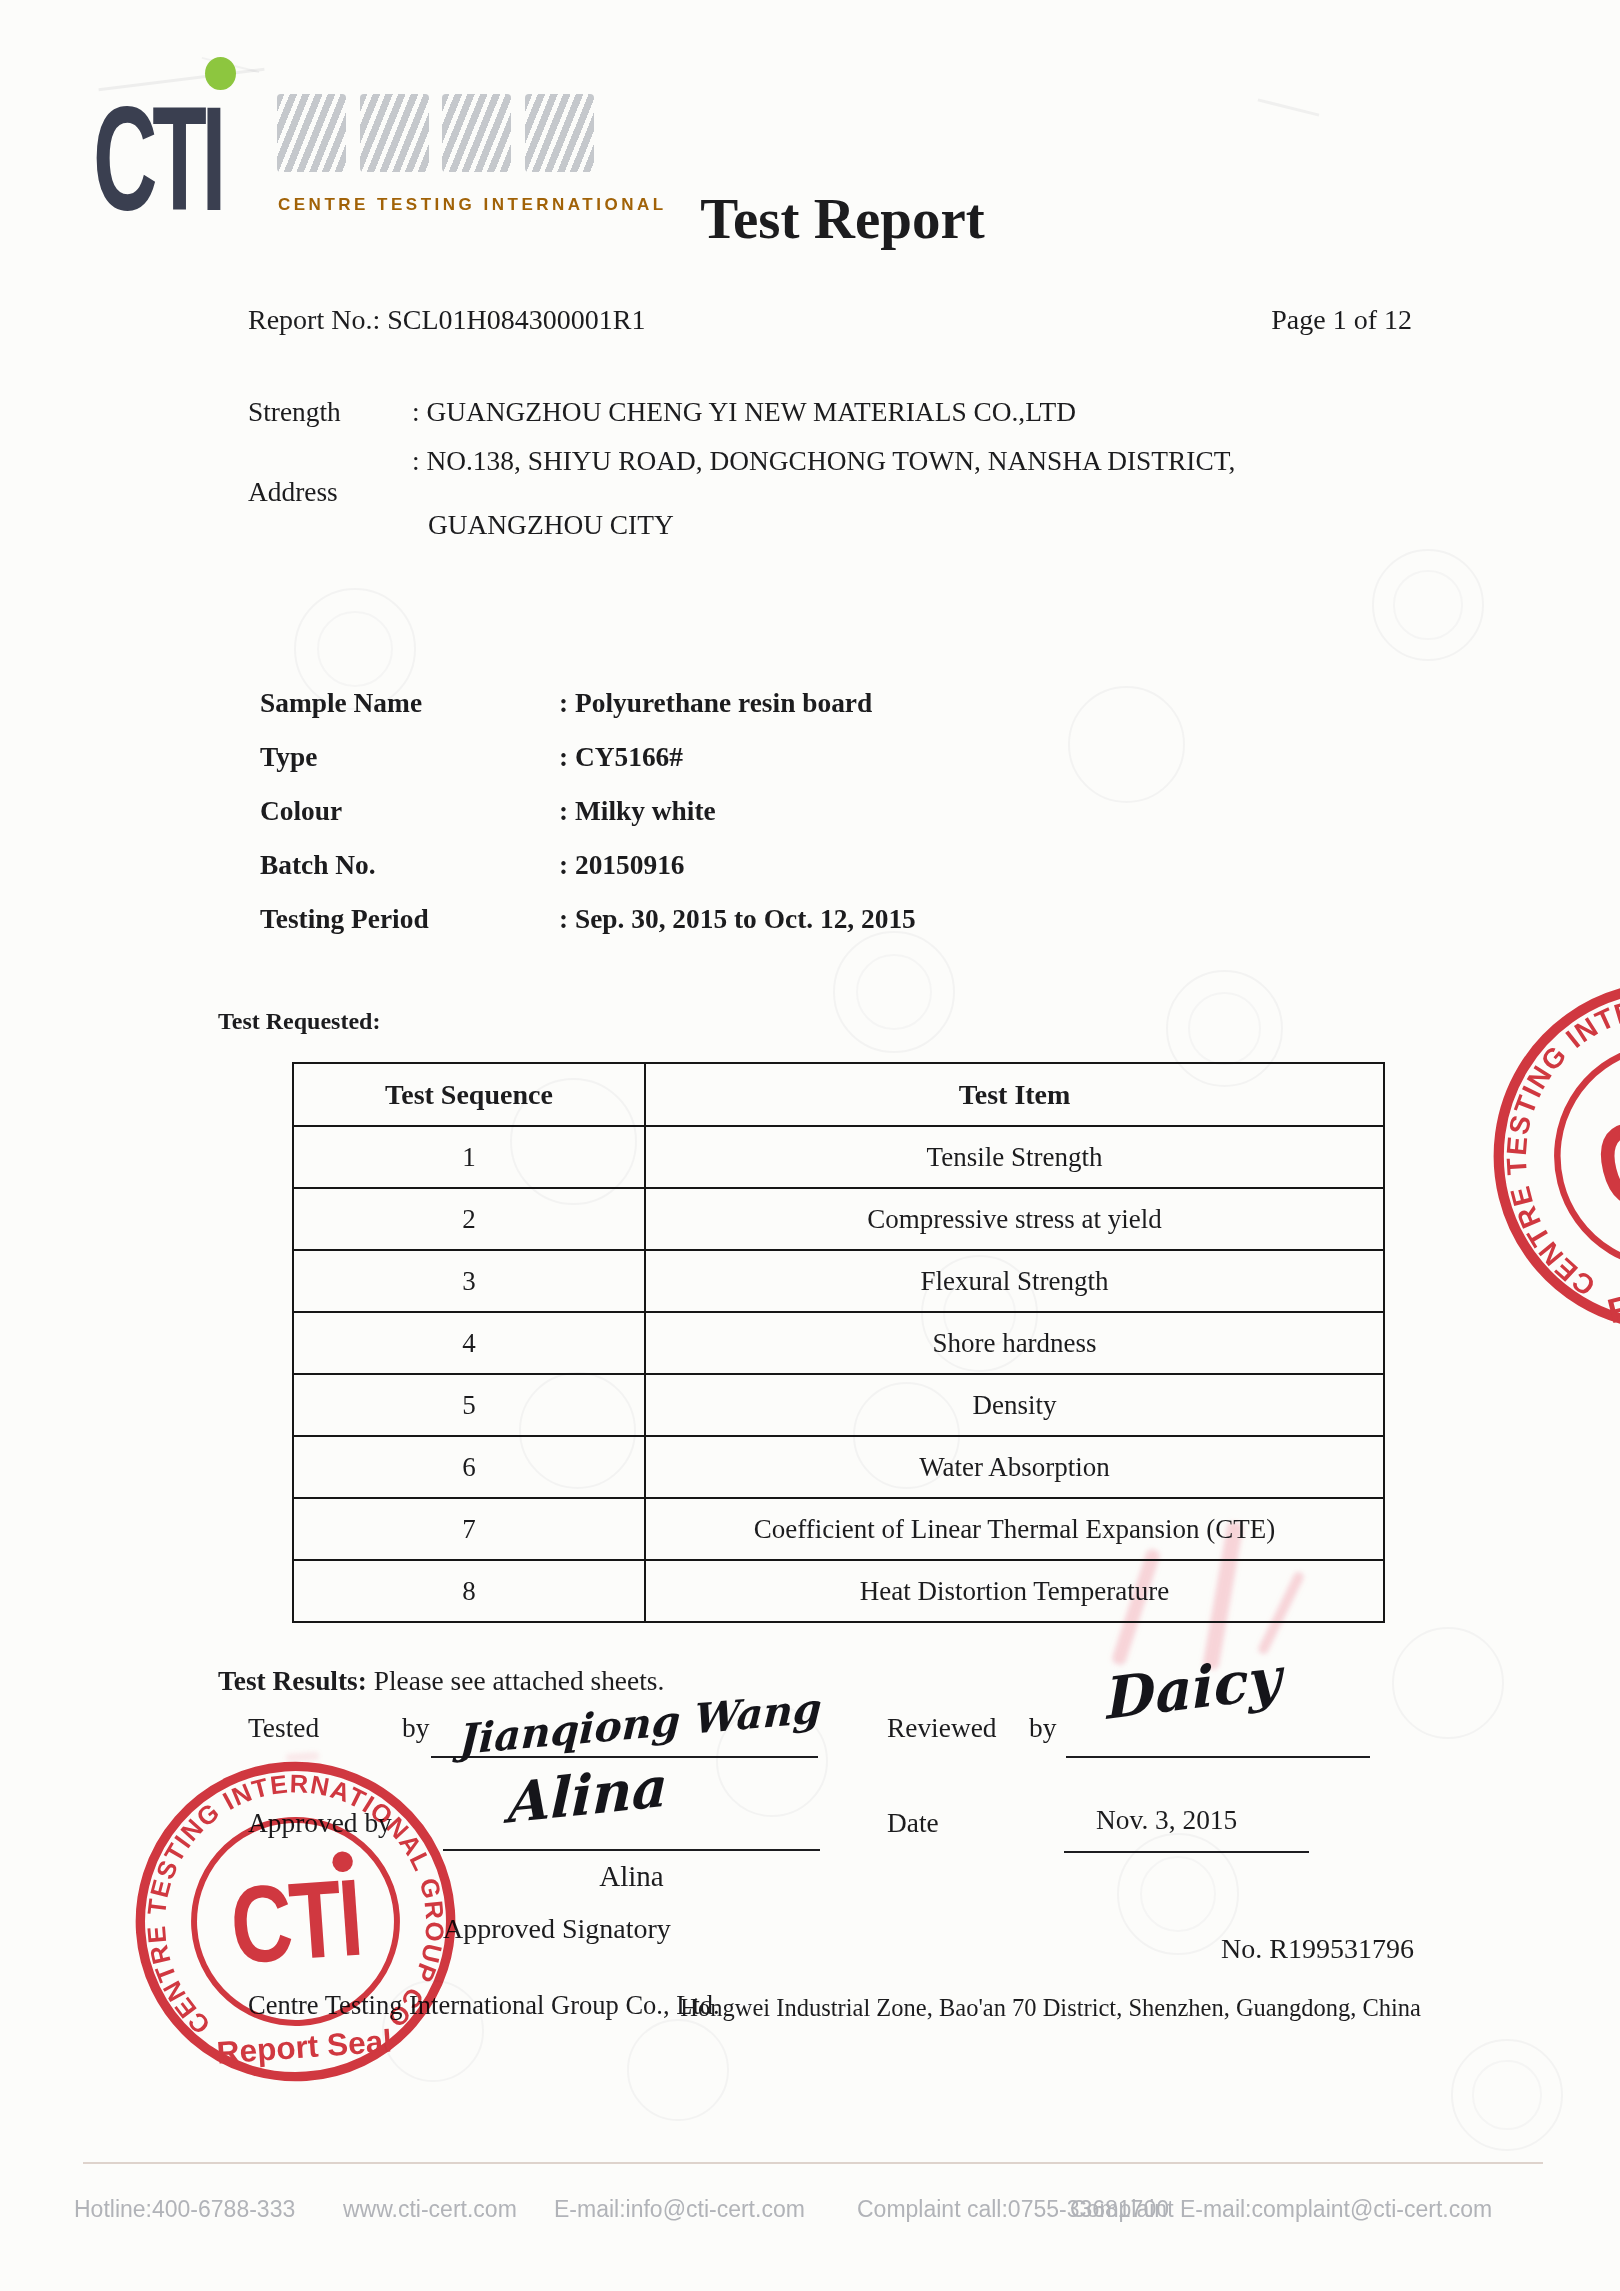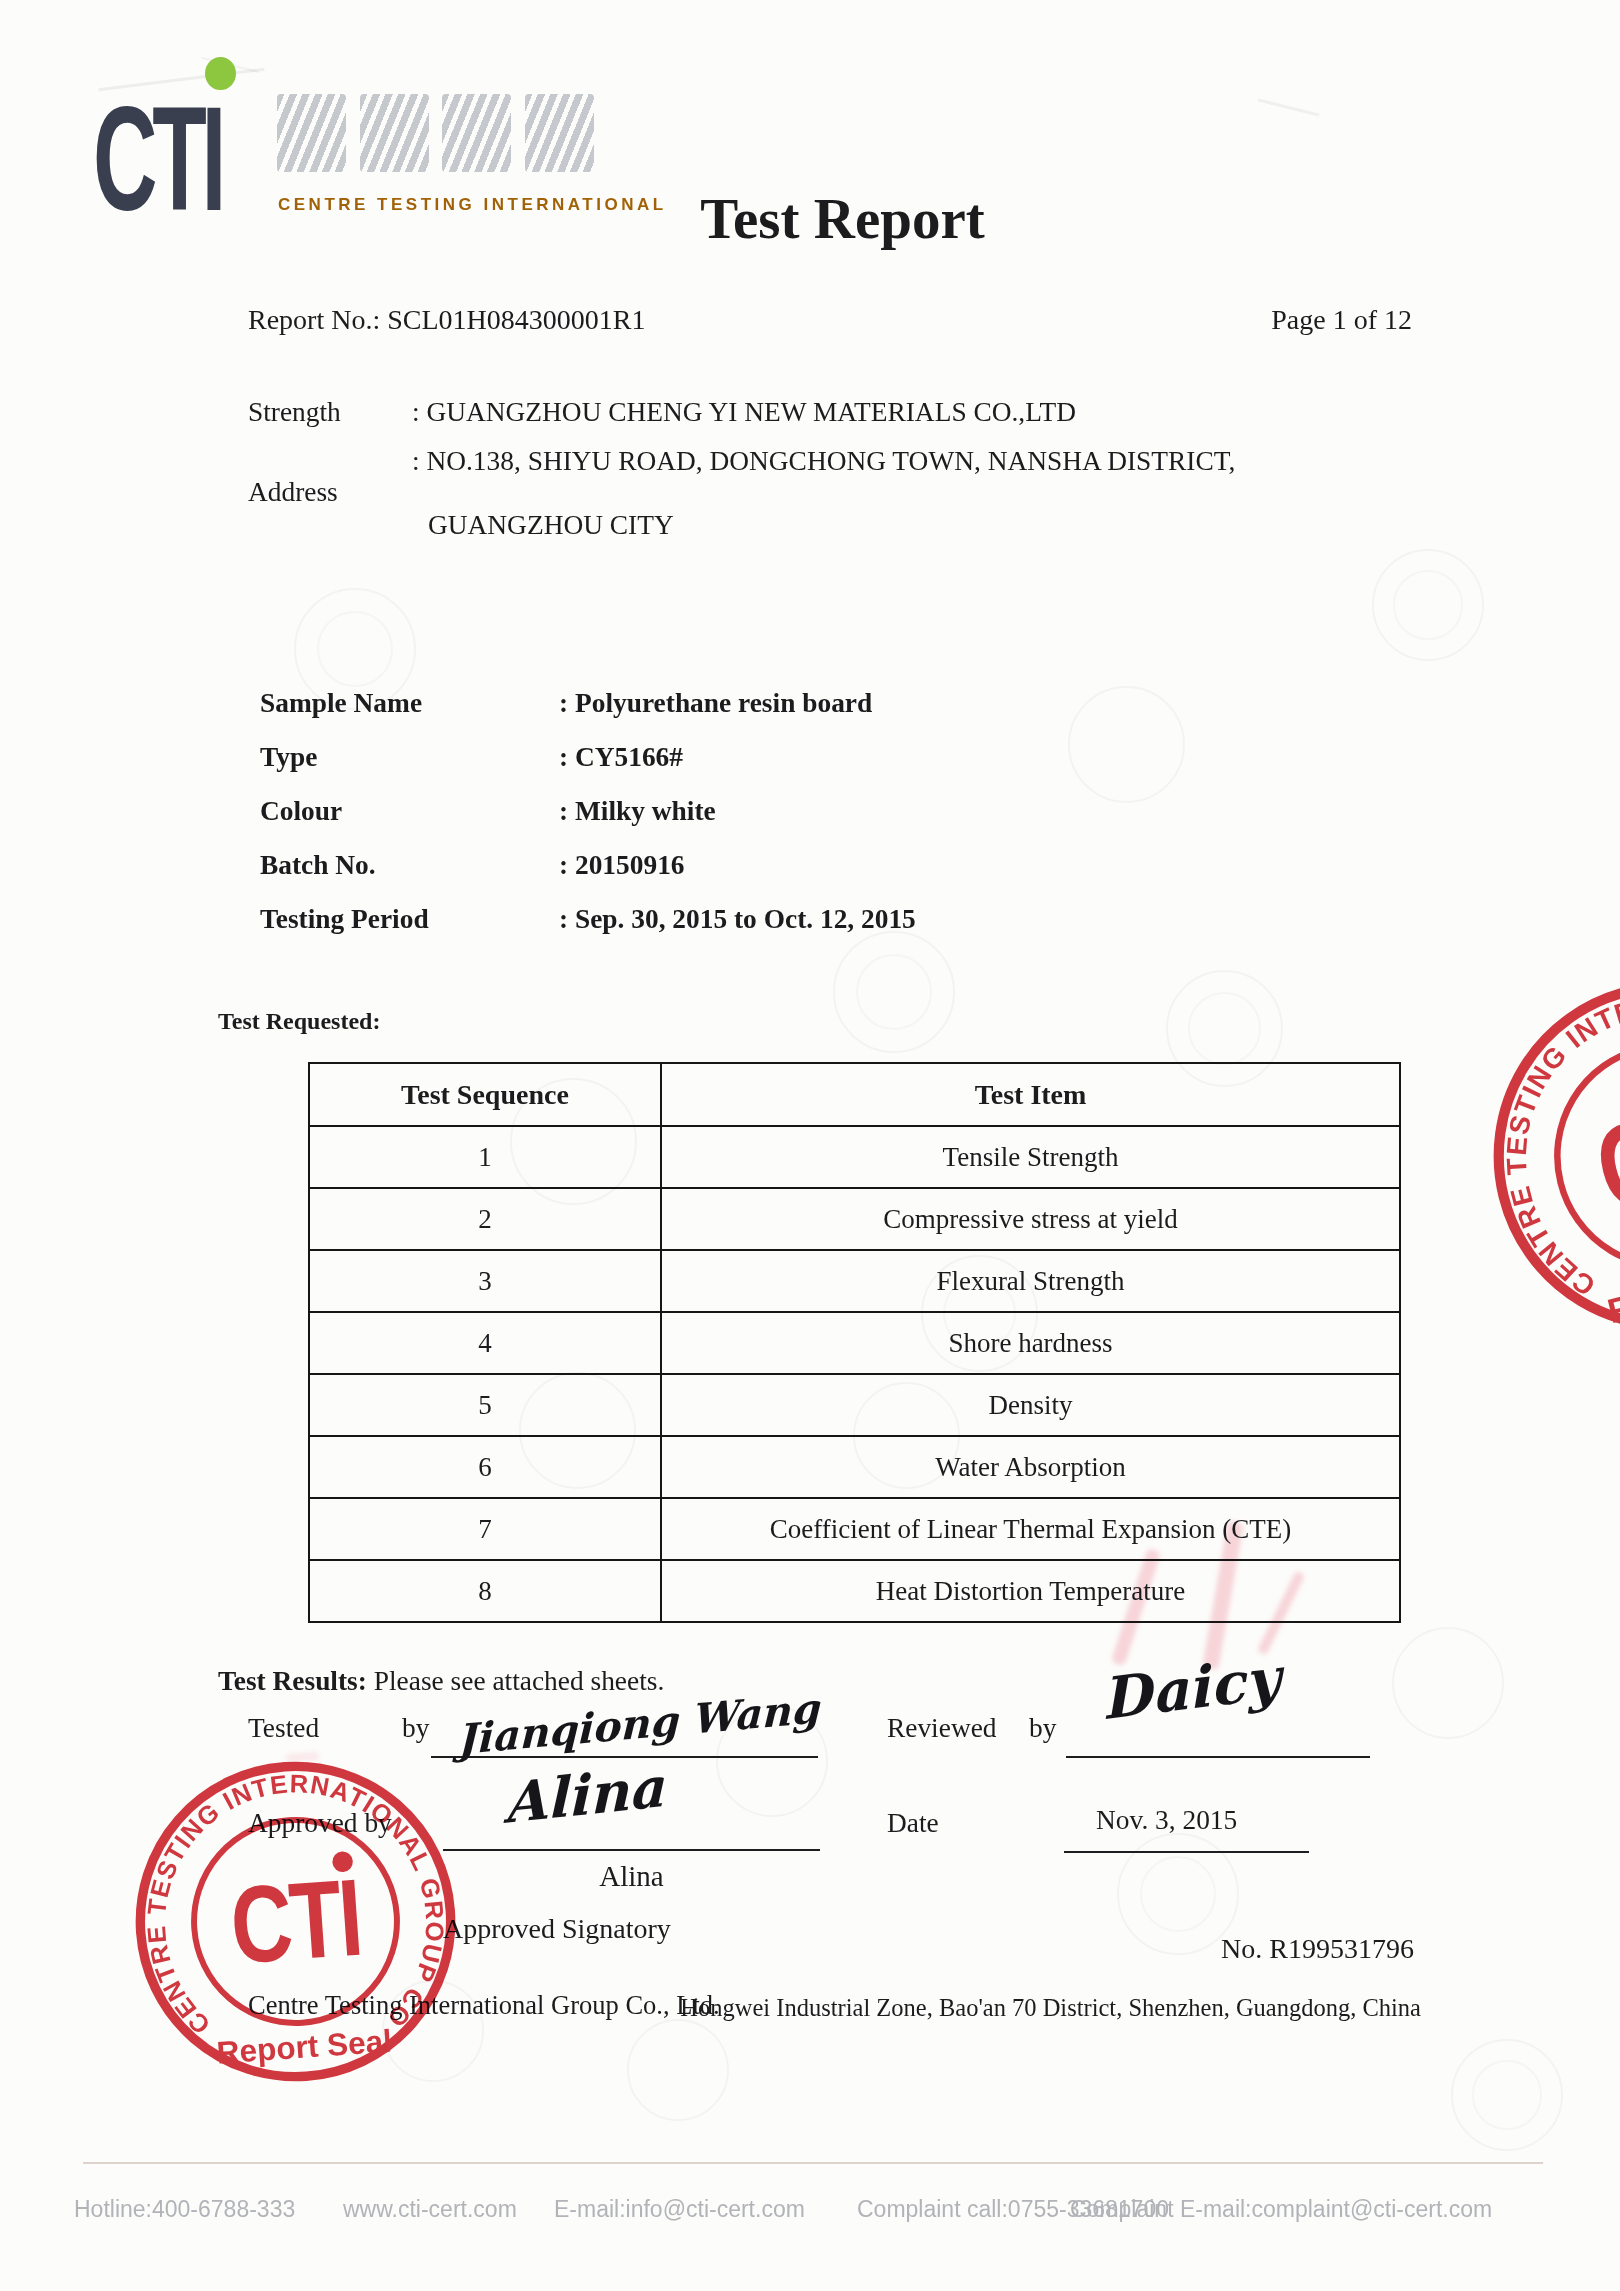--- a/index.html
+++ b/index.html
@@ -42,21 +42,21 @@
   .intro span{display:block;}
   .intro .l2{margin-top:25.5px;}
   
   .samples{left:260px;top:688px;width:1078px;font-weight:bold;}
   .sample-row{position:relative;height:54px;}
   .sample-row .s-lbl{position:absolute;left:0;top:0;font-size:27.4px;}
   .sample-row .s-val{position:absolute;left:299px;top:0;font-size:27.4px;}
   
   .test-req{left:218px;top:1008px;font-weight:bold;font-size:24px;}
   table.req-table{position:absolute;left:292px;top:1062px;border-collapse:collapse;
-    border:2.9px solid #161616;background:transparent;margin-left:16px;}
+    border:2.9px solid #161616;background:transparent;}
   .req-table th,.req-table td{border:2px solid #161616;text-align:center;vertical-align:middle;
     font-family:"Liberation Serif","DejaVu Serif",serif;}
   .req-table th{width:348px;height:59px;font-size:28px;font-weight:bold;}
   .req-table th + th{width:735px;}
   .req-table td{height:58px;font-size:27px;font-weight:normal;}
   
   .results{left:218px;top:1666px;font-size:27.4px;}
   .results b{font-weight:bold;}
   .sig-lbl{font-size:27.4px;}
   .sigline{position:absolute;height:0;border-top:2.9px solid #1d1d20;}

